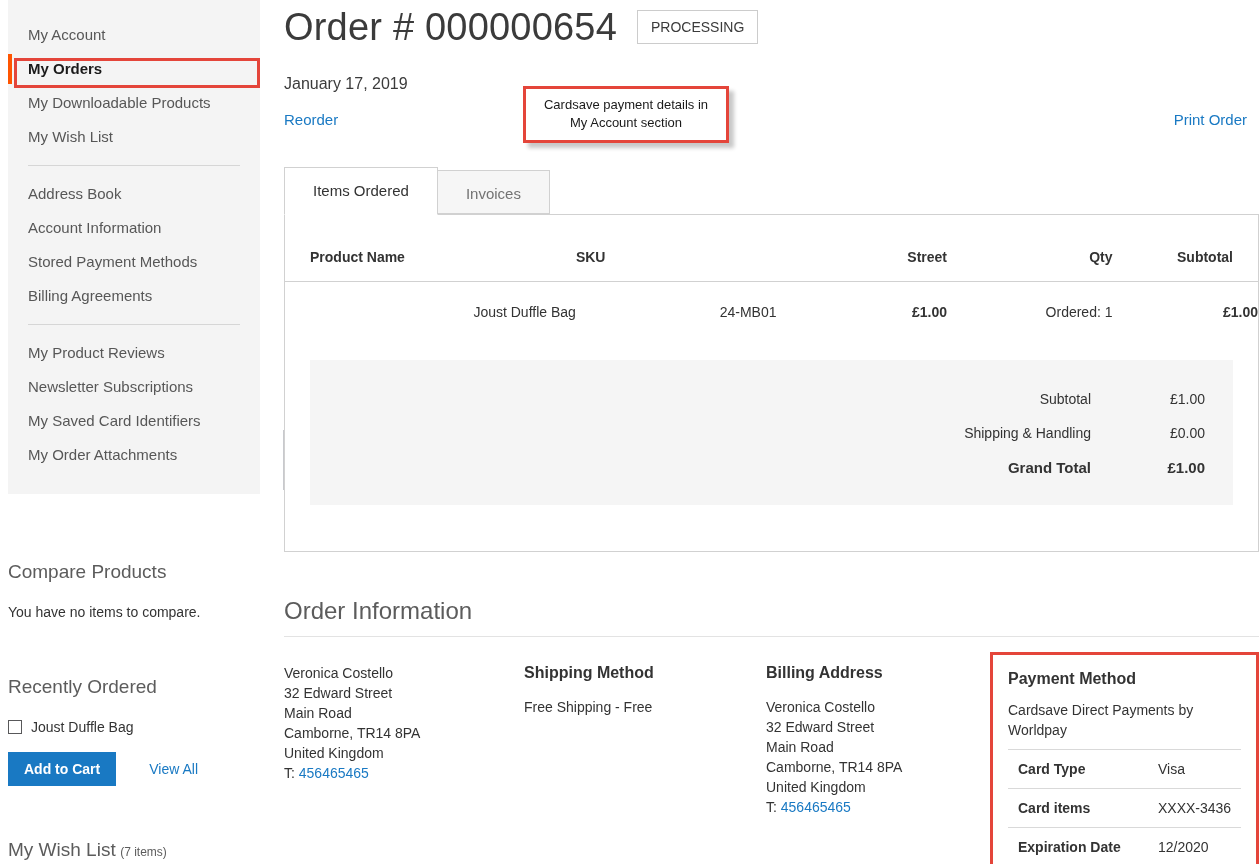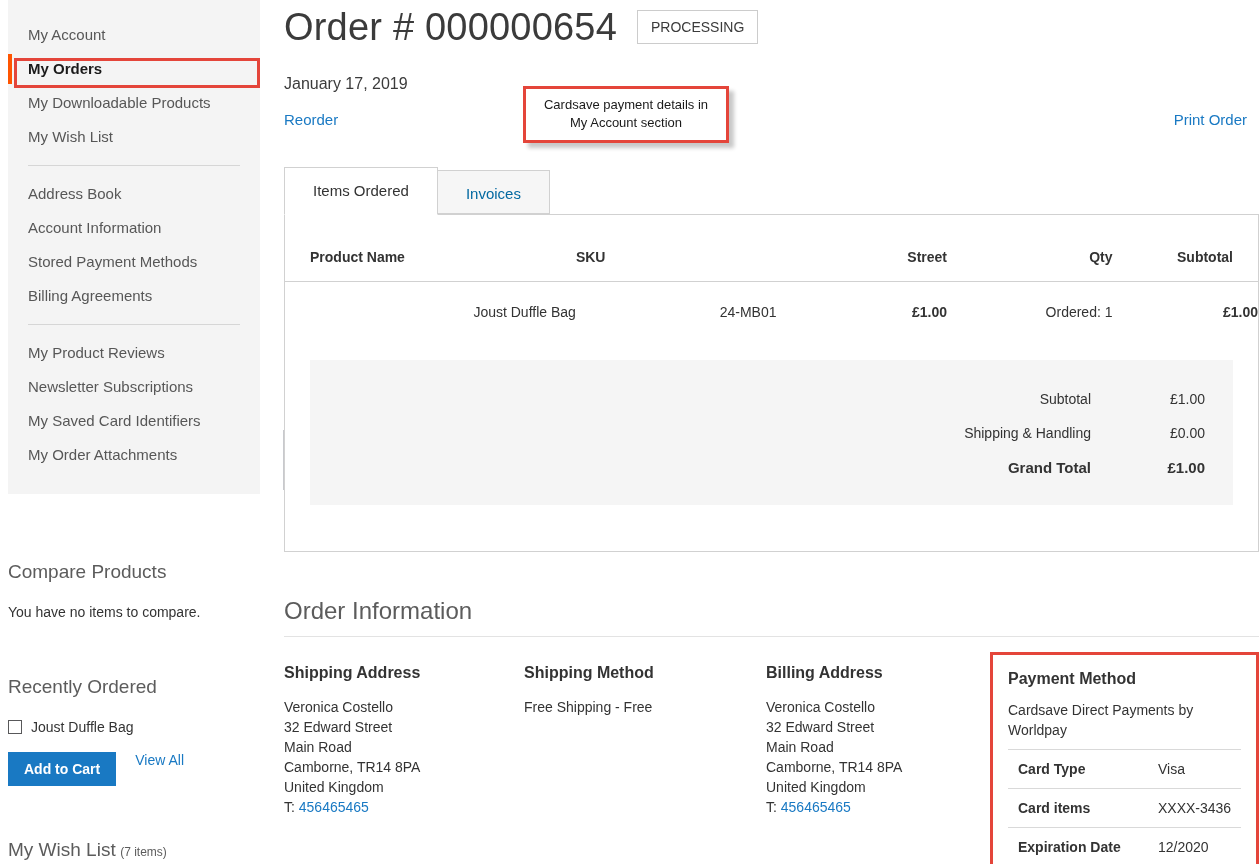--- a/index.html
+++ b/index.html
@@ -106,22 +106,22 @@
   .checkbox {
     width: 14px;
     height: 14px;
     border: 1px solid #58585a;
     background: #fff;
     box-sizing: border-box;
     flex: 0 0 auto;
   }
   .ro-actions {
     display: flex;
-    align-items: flex-start;
-    gap: 19px;
+    align-items: center;
+    gap: 33px;
     margin-top: 15px;
   }
   .btn-primary {
     background: #1979c3;
     color: #ffffff;
     border: none;
     font-family: "Liberation Sans", sans-serif;
     font-size: 14px;
     font-weight: bold;
     padding: 9px 16px;
@@ -254,21 +254,21 @@
   .tab.active {
     background: #ffffff;
     color: #333333;
     border-bottom-color: #ffffff;
     margin-bottom: -1px;
     height: 48px;
     z-index: 3;
   }
   .tab.inactive {
     background: #f6f6f6;
-    color: #0369a1;
+    color: #737373;
     border-left: none;
     height: 44px;
   }
   .tab-panel {
     border: 1px solid #d1d1d1;
     background: #ffffff;
     padding: 0;
     position: relative;
     z-index: 1;
     min-height: 300px;
@@ -586,21 +586,20 @@
       </div>
     </div>
 
     <div class="order-info">
       <h2 class="section-title">Order Information</h2>
       <div class="section-rule"></div>
 
       <div class="info-cols">
 
         <div class="info-col col-ship-addr">
-          <div class="info-head">Shipping Address</div>
           <div class="addr-line">Veronica Costello</div>
           <div class="addr-line">32 Edward Street</div>
           <div class="addr-line">Main Road</div>
           <div class="addr-line">Camborne, TR14 8PA</div>
           <div class="addr-line">United Kingdom</div>
           <div class="addr-line">
             <span>T:</span>
             <a class="link">456465465</a>
           </div>
         </div>

